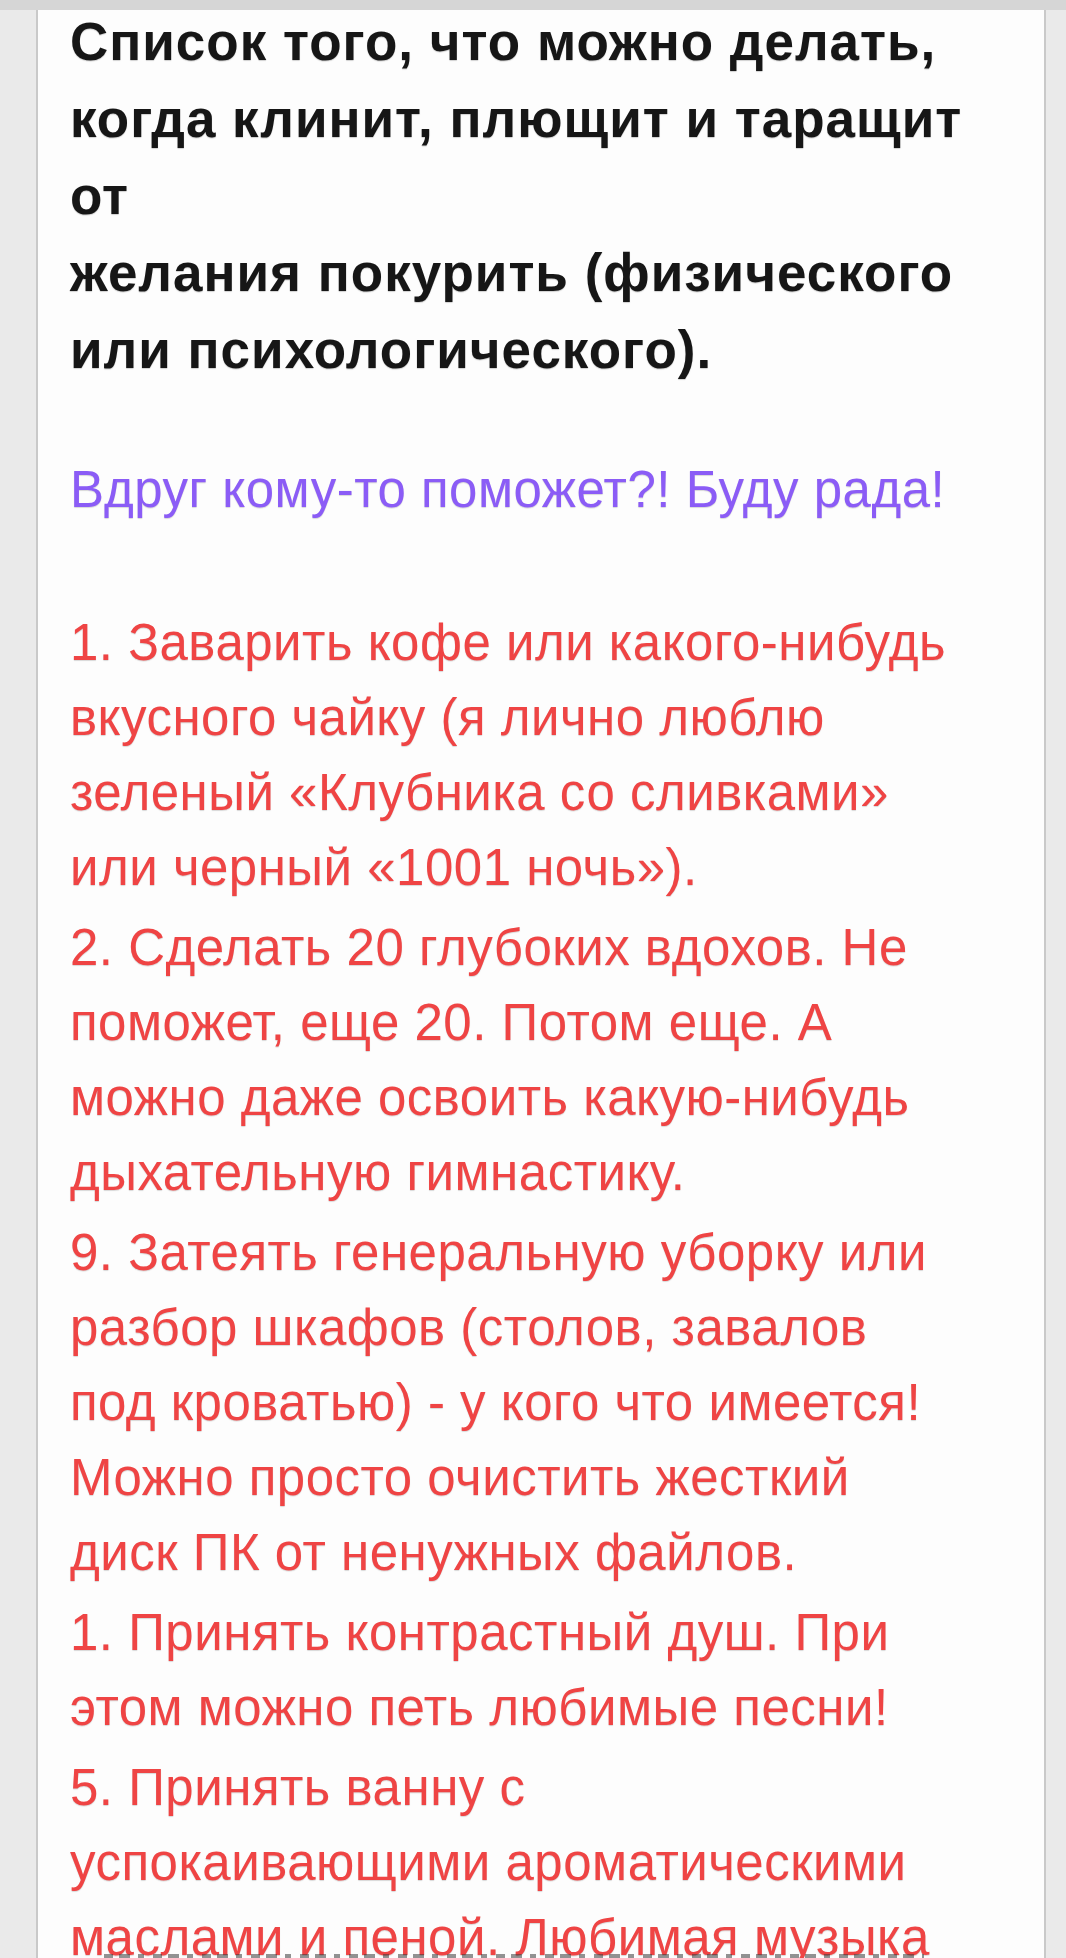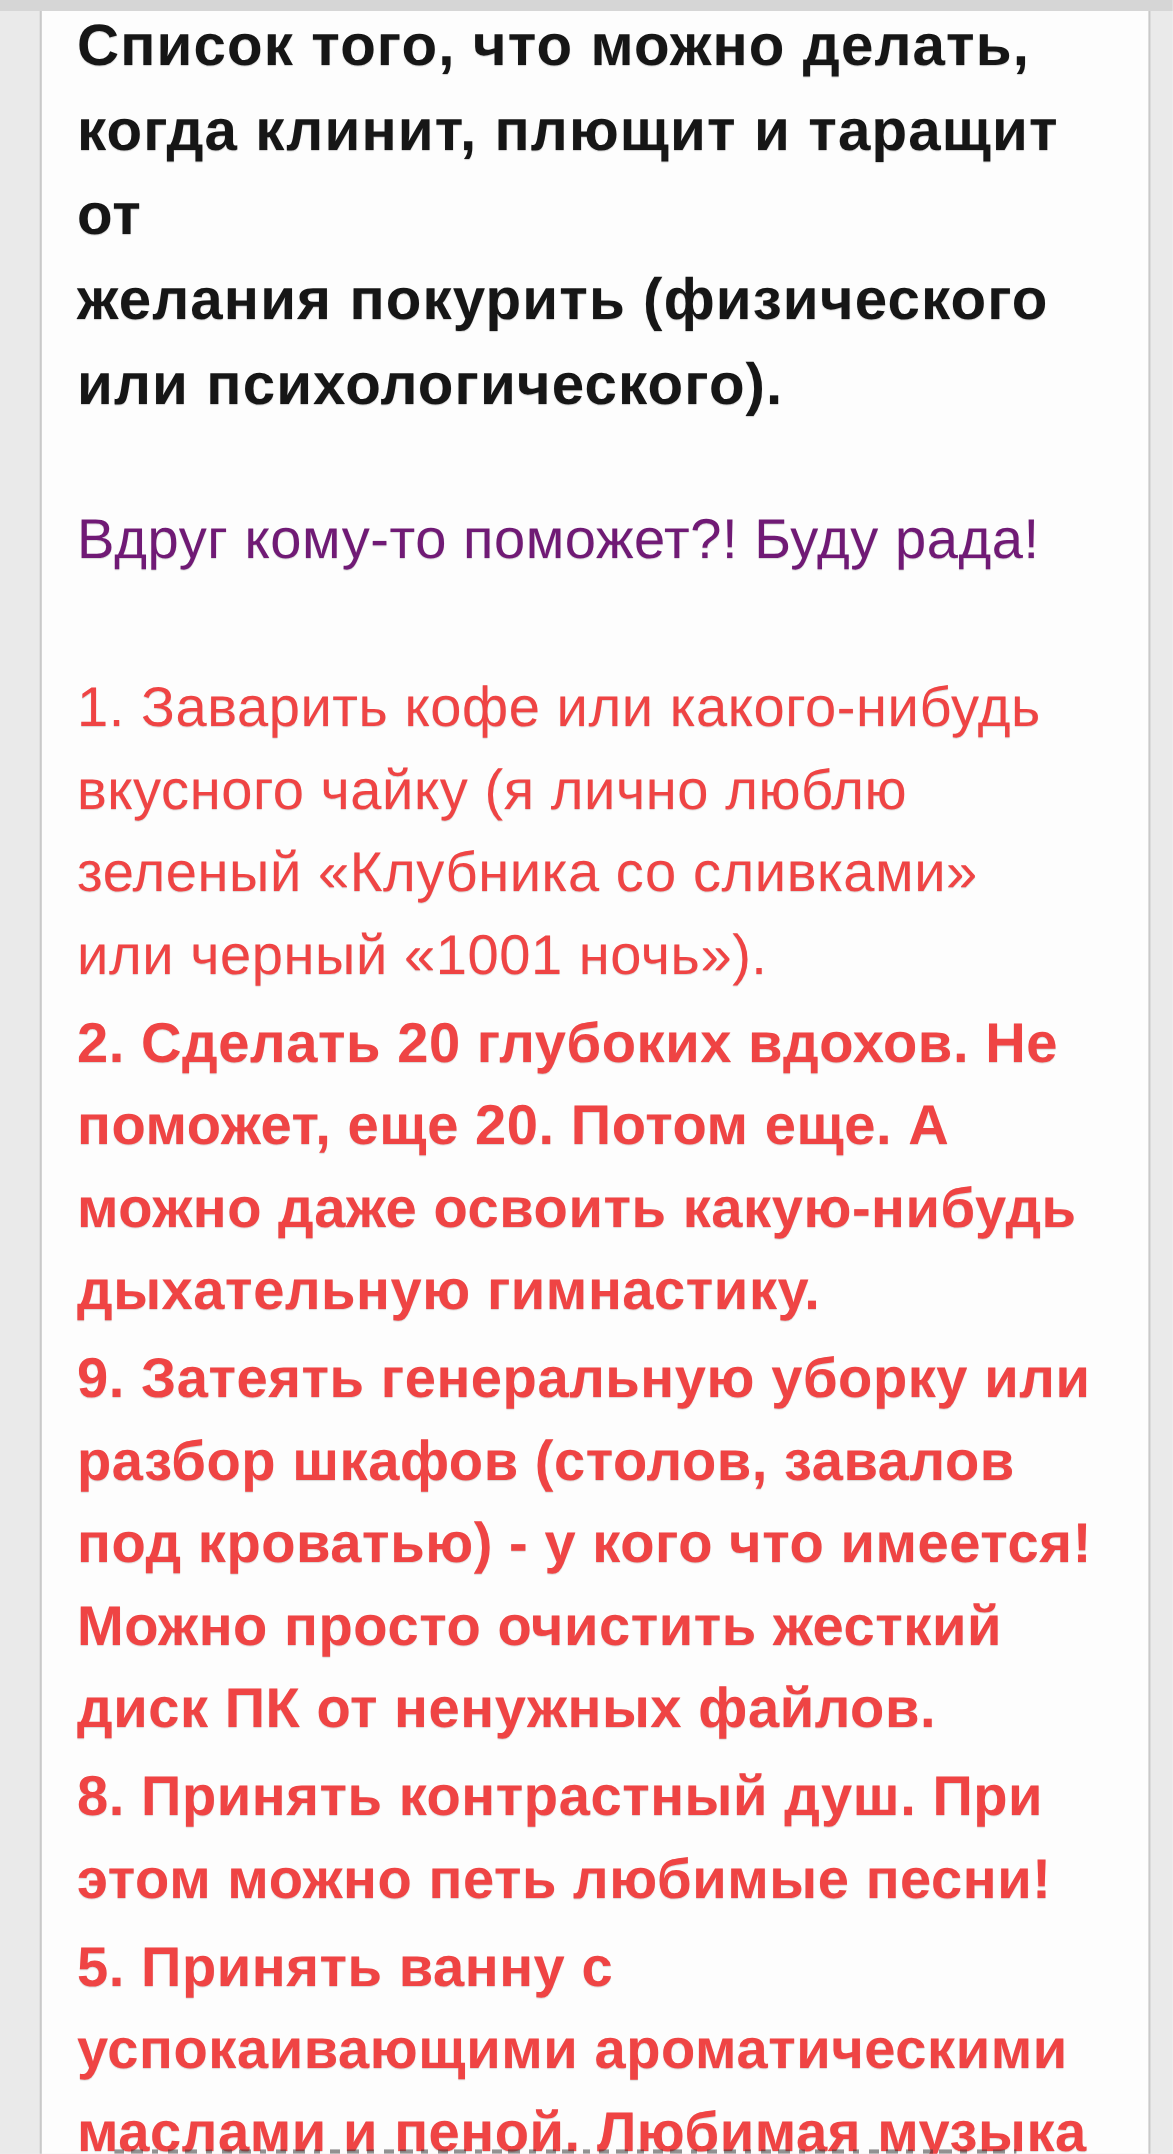--- a/index.html
+++ b/index.html
@@ -41,39 +41,38 @@
     color: #161616;
     white-space: pre-line;
     text-shadow: 0 1px 1px rgba(0,0,0,0.18);
   }
   .intro-text {
     margin: 64px 0 0 0;
     font-size: 51px;
     font-weight: normal;
     line-height: 75px;
     letter-spacing: 0.5px;
-    color: #701a75;
+    color: #8b5cf6;
     white-space: pre-line;
     text-shadow: 0 1px 1px rgba(0,0,0,0.15);
   }
   .list-block {
     margin-top: 78px;
   }
   .list-item {
     margin: 0;
     font-size: 51px;
     line-height: 75px;
     letter-spacing: 0.5px;
     color: #ef4444;
     white-space: pre-line;
     text-shadow: 0 1px 1px rgba(0,0,0,0.15);
   }
   .list-item + .list-item {
     margin-top: 5px;
-    font-weight: bold;
   }
   .cutoff-next-line {
     position: absolute;
     left: 66px;
     bottom: 0;
     width: 820px;
     height: 4px;
     opacity: 0.55;
     background: repeating-linear-gradient(
       90deg,
@@ -106,21 +105,21 @@
 или черный «1001 ночь»).</p>
     <p class="list-item">2. Сделать 20 глубоких вдохов. Не
 поможет, еще 20. Потом еще. А
 можно даже освоить какую-нибудь
 дыхательную гимнастику.</p>
     <p class="list-item">9. Затеять генеральную уборку или
 разбор шкафов (столов, завалов
 под кроватью) - у кого что имеется!
 Можно просто очистить жесткий
 диск ПК от ненужных файлов.</p>
-    <p class="list-item">8. Принять контрастный душ. При
+    <p class="list-item">1. Принять контрастный душ. При
 этом можно петь любимые песни!</p>
     <p class="list-item">5. Принять ванну с
 успокаивающими ароматическими
 маслами и пеной. Любимая музыка
 и свечи не помешают!</p>
   </div>
 
   <div class="cutoff-next-line"></div>
 </div>
 

